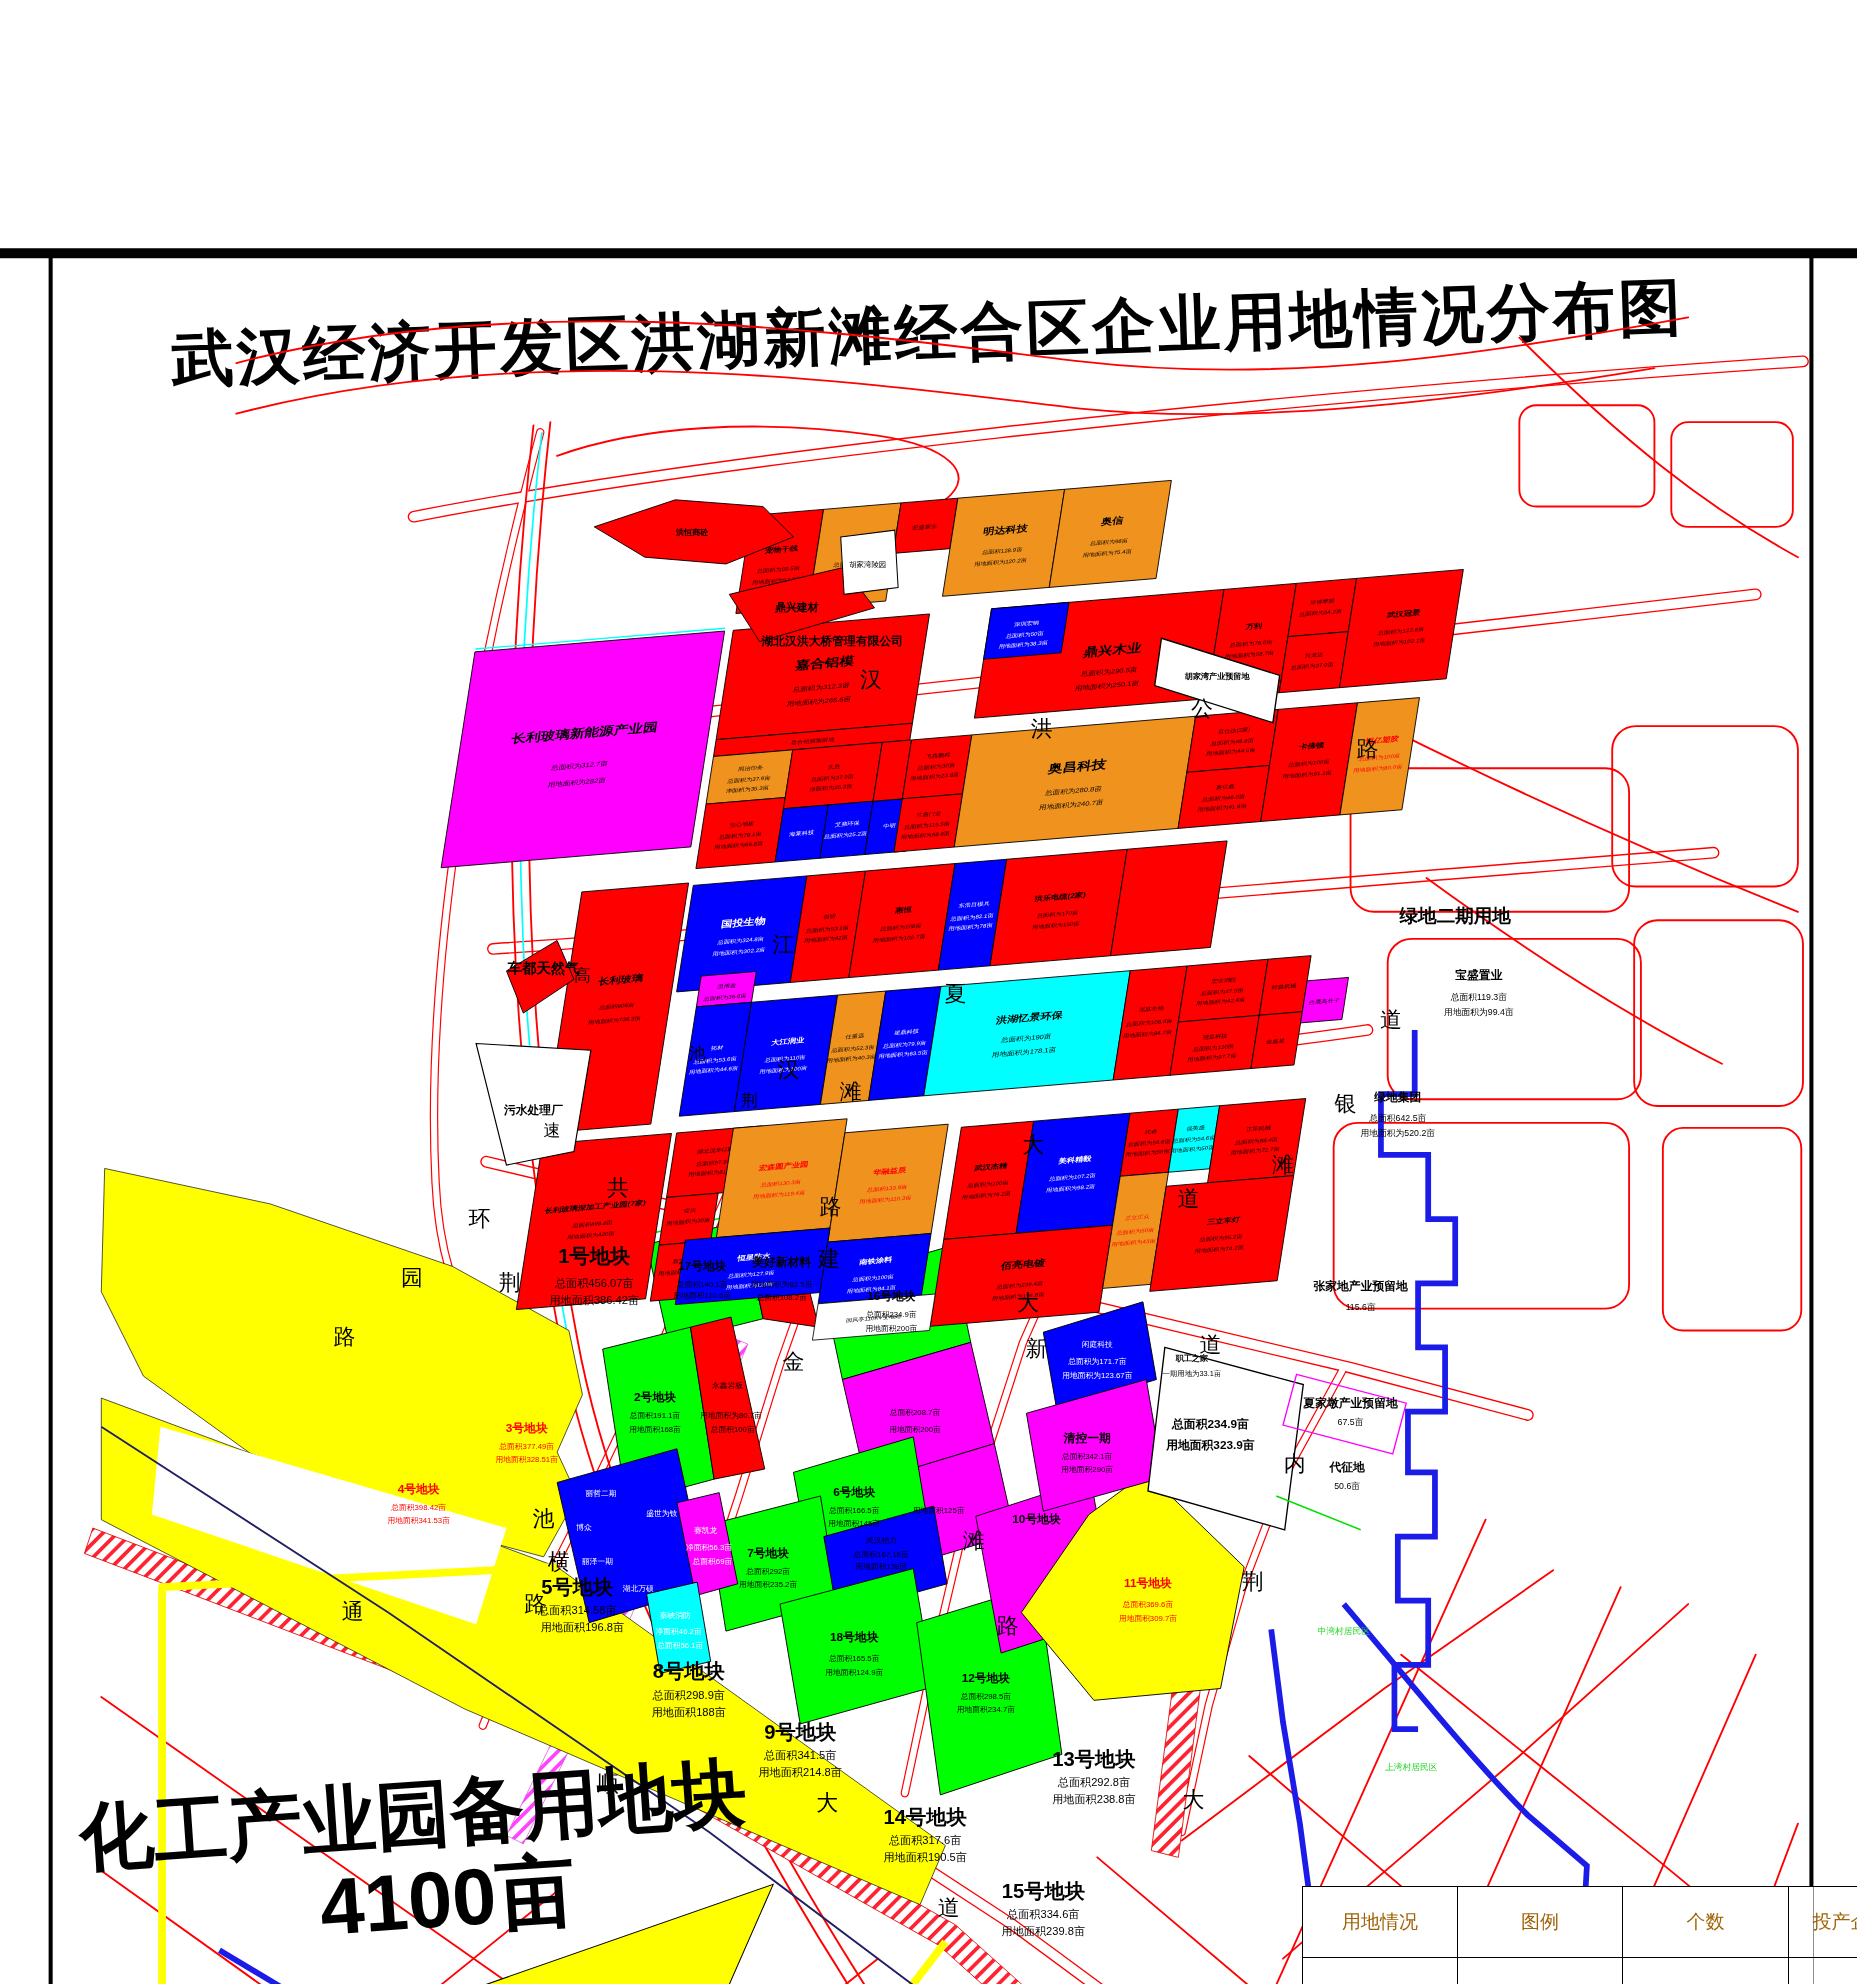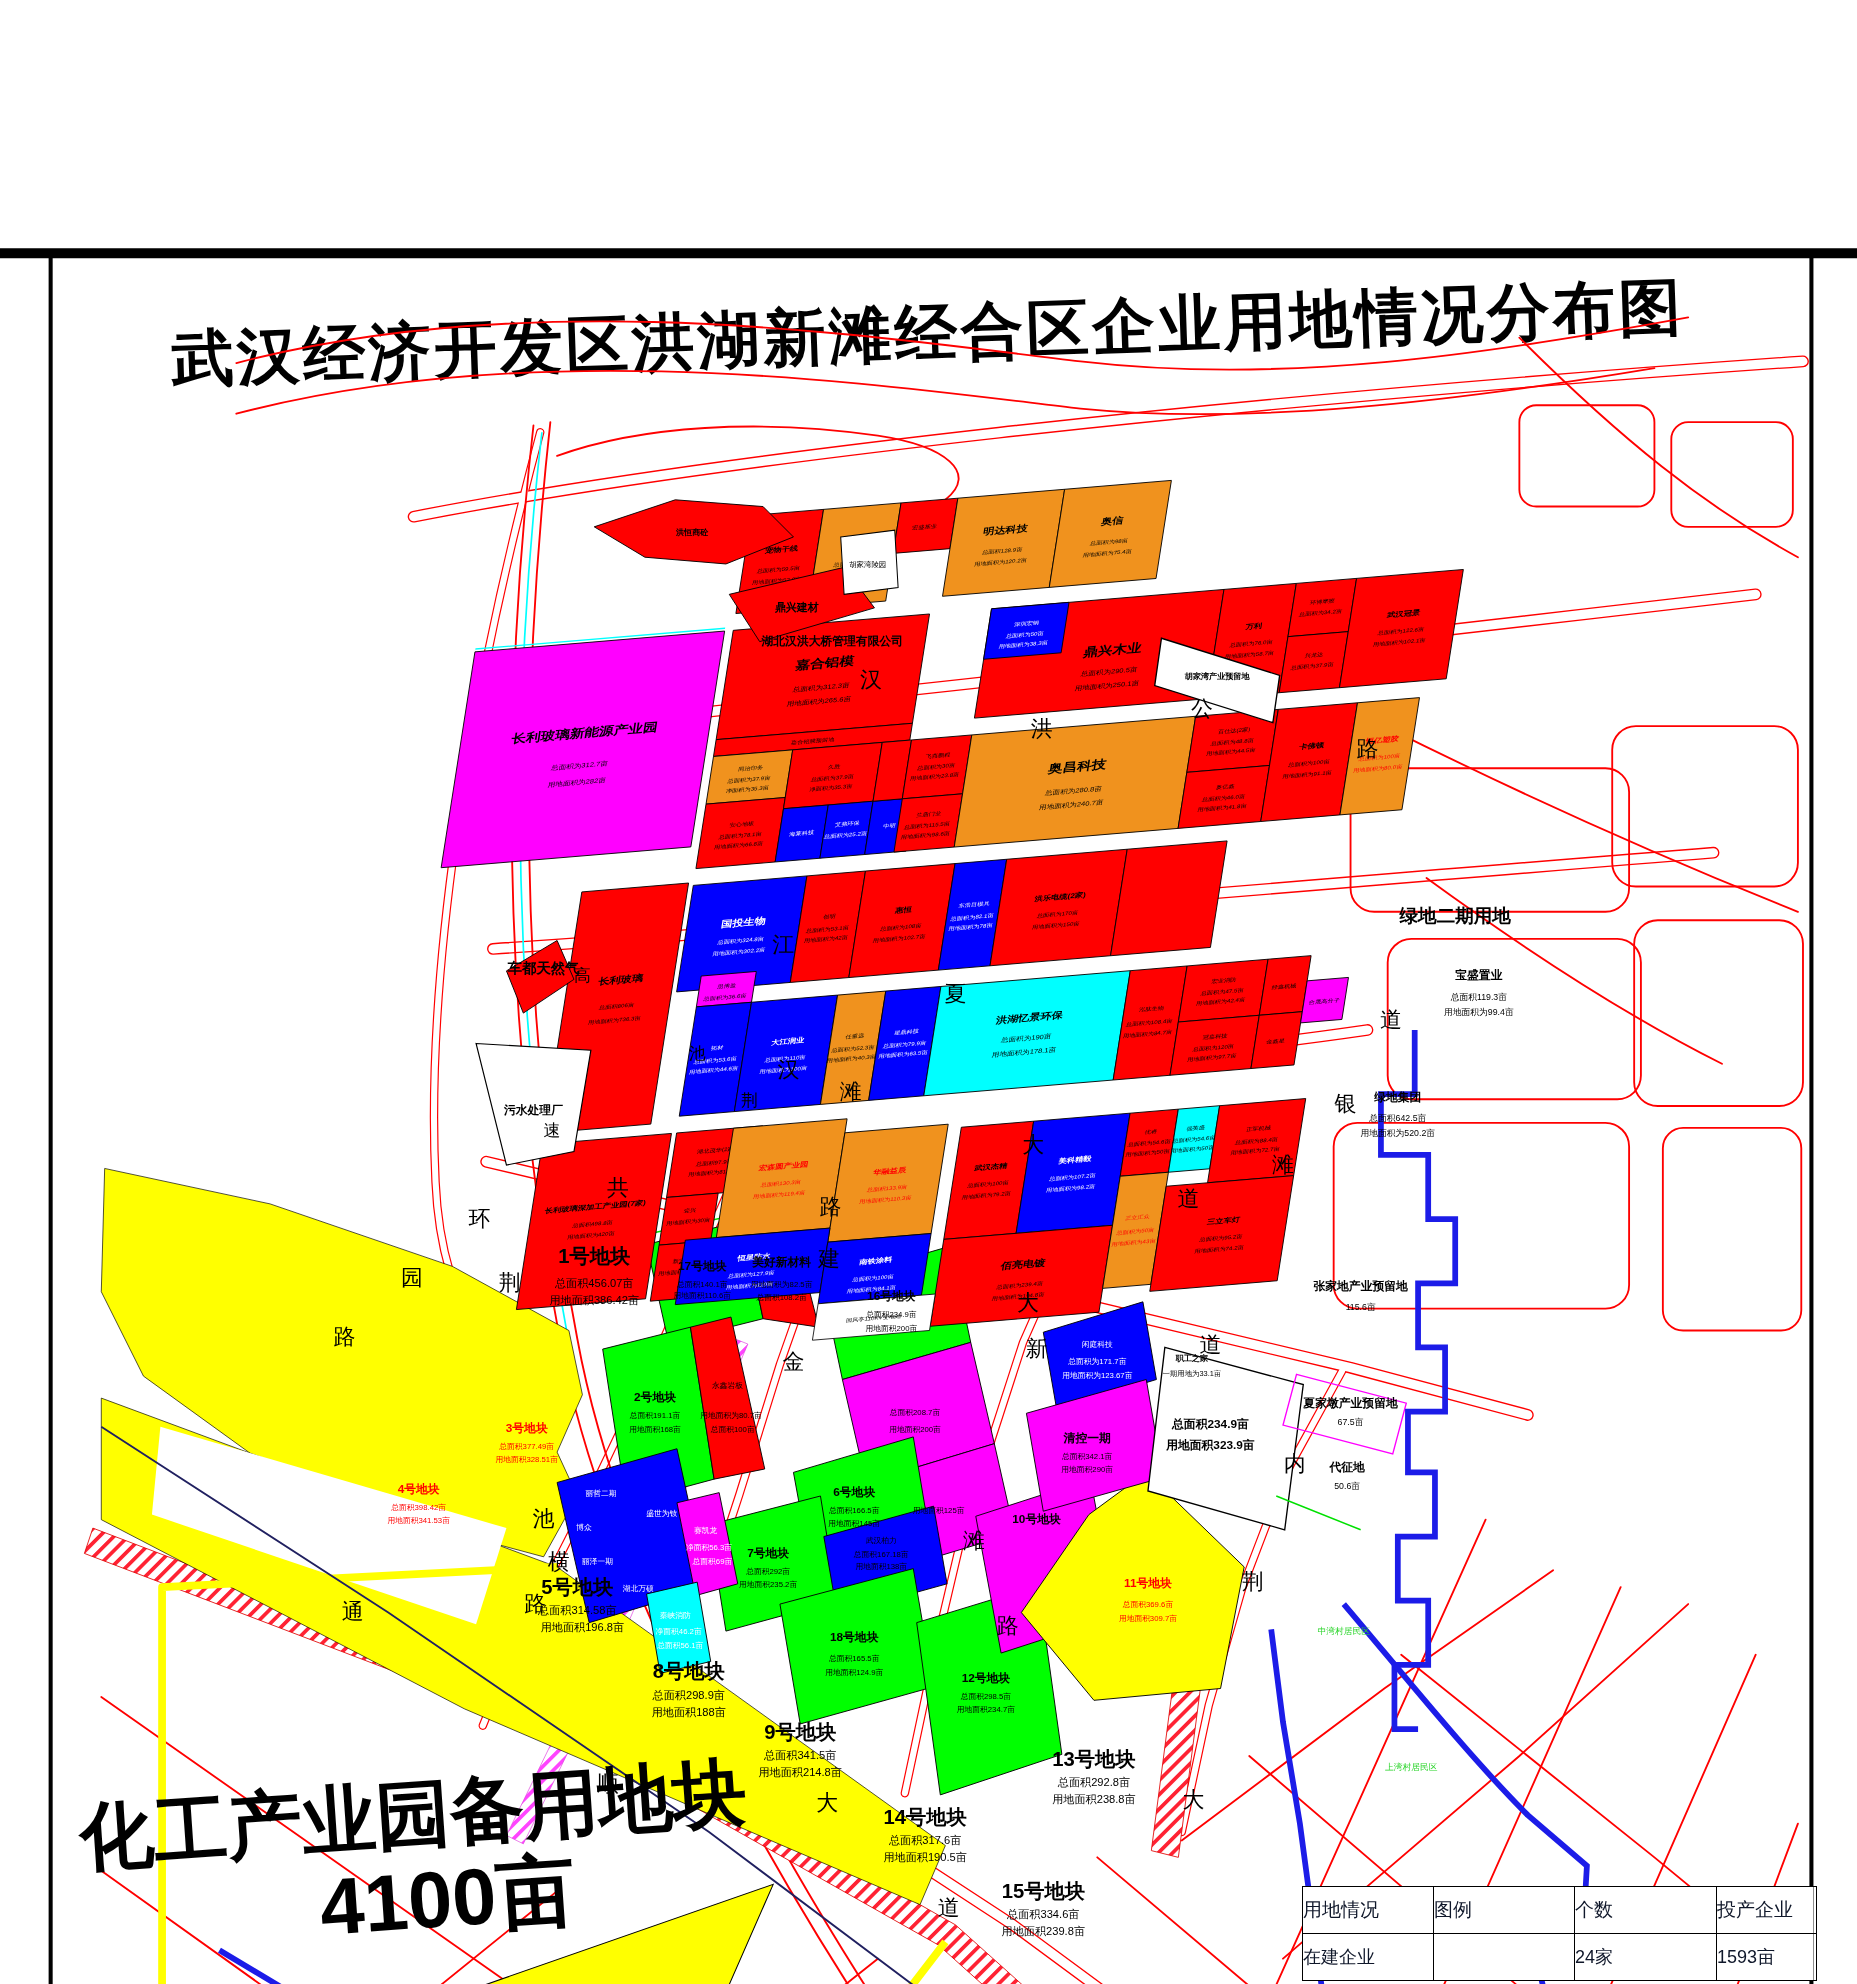--- a/index.html
+++ b/index.html
@@ -35,22 +35,22 @@
   .rblock{fill:none;stroke:#FF0000;stroke-width:1.1;}
   .parc{stroke:#000;stroke-width:0.55;}
   .blue-line{fill:none;stroke:#1C1CE8;stroke-width:3.4;stroke-linejoin:miter;}
   .blue-thin{fill:none;stroke:#202060;stroke-width:1.1;}
   .yellow-line{fill:none;stroke:#FFFF00;stroke-width:4.6;stroke-linejoin:round;}
   .cyan-line{fill:none;stroke:#00FFFF;stroke-width:1;}
   .green-line{fill:none;stroke:#00E000;stroke-width:0.9;}
   
   .legend{position:absolute;left:1302px;top:1886px;width:511px;background:#fff;}
   .legend table{border-collapse:collapse;width:100%;table-layout:fixed;}
-  .legend td,.legend th{border:1.2px solid #000;text-align:left;vertical-align:middle;
-     font-size:18px;font-weight:normal;color:#0f172a;height:46px;overflow:hidden;padding:0;}
+  .legend td,.legend th{border:1.2px solid #000;text-align:center;vertical-align:middle;
+     font-size:18px;font-weight:normal;color:#a16207;height:46px;overflow:hidden;padding:12px;}
   .legend th{font-size:19px;}
   .sw{width:67px;height:26px;margin:0 auto;}
   .sw-red{background:#FF0000;}
 </style>
 </head>
 <body>
 
 <div id="page">
 <svg width="1857" height="2629" viewBox="0 0 1100 1557" preserveAspectRatio="none">
   <defs>

